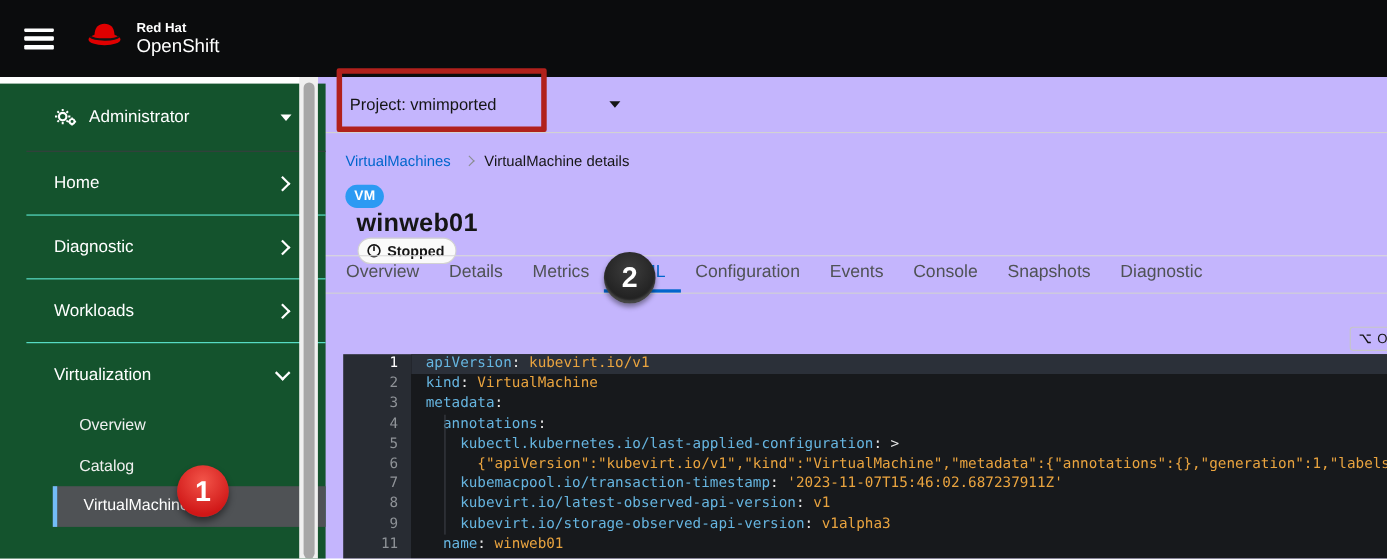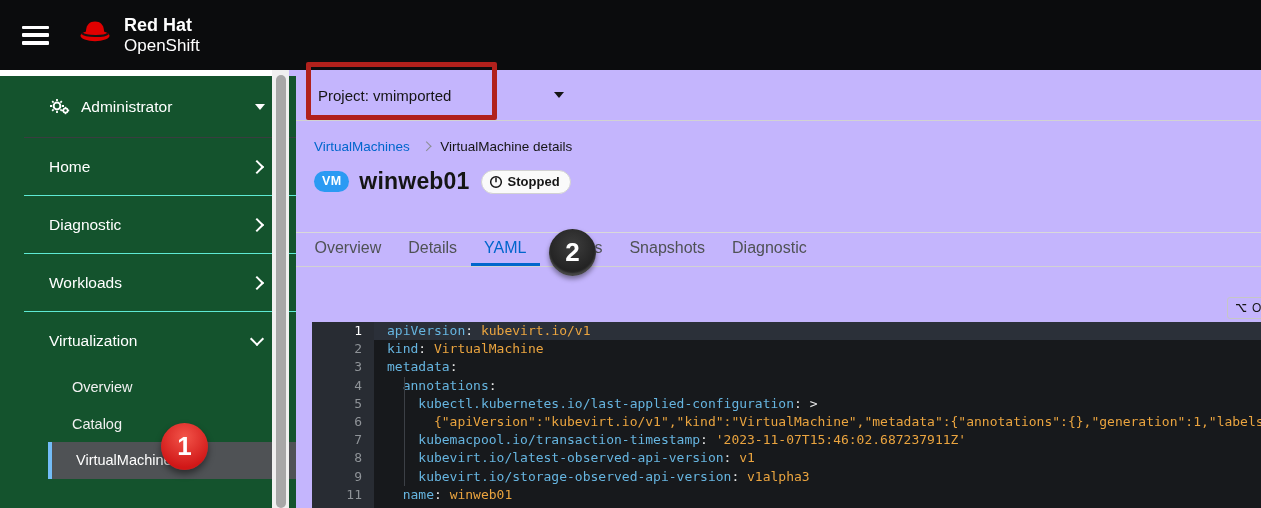--- a/index.html
+++ b/index.html
@@ -8,21 +8,21 @@
 
   
   .topbar{position:absolute;left:0;top:0;width:1261px;height:70px;background:#0b0c0d;
           display:flex;align-items:center;z-index:2;}
   .burger{width:27px;height:19px;margin-left:22px;display:flex;flex-direction:column;
           justify-content:space-between;cursor:pointer;}
   .burger div{height:3.2px;background:#fff;border-radius:1px;}
   .brand{display:flex;align-items:center;margin-left:26px;}
   .brand svg{display:block;}
   .brand-text{margin-left:9px;color:#fff;line-height:1.12;}
-  .brand-line1{font-size:18px;font-weight:bold;}
+  .brand-line1{font-size:12px;font-weight:bold;}
   .brand-line2{font-size:17px;font-weight:400;}
 
   
   .sidebar{position:absolute;left:0;top:76px;width:272px;height:438px;background:#14532d;z-index:1;padding-left:24px;}
   .side-row{display:flex;align-items:center;color:#fff;position:relative;}
   .persp{height:61px;border-bottom:1px solid #3a3d40;font-size:15.5px;}
   .persp .gearwrap{margin-left:25px;margin-right:11px;display:flex;}
   .navitem{height:57px;border-bottom:1px solid #5eead4;font-size:15.5px;padding-left:25px;}
   .navitem.noborder{border-bottom:none;}
   .spacer{flex:1;}
@@ -49,21 +49,21 @@
   .project{display:flex;align-items:center;margin-left:29px;font-size:15px;color:#151515;cursor:pointer;}
   .project .caret{width:0;height:0;border-left:5px solid transparent;border-right:5px solid transparent;
                   border-top:6px solid #151515;margin-left:103px;}
 
   .breadcrumb{position:absolute;left:25px;top:69px;display:flex;align-items:center;font-size:13.5px;}
   .crumb-link{color:#06c;cursor:pointer;}
   .crumb-sep{width:5.5px;height:5.5px;border-right:1.6px solid #8a8d90;border-bottom:1.6px solid #8a8d90;
              transform:rotate(-45deg);margin:0 11px 0 13px;}
   .crumb-cur{color:#151515;}
 
-  .titlerow{position:absolute;left:25px;top:98px;display:flex;align-items:center;}
+  .titlerow{position:absolute;left:25px;top:98px;display:flex;align-items:flex-start;flex-direction:column;}
   .vm-badge{background:#2b9af3;color:#fff;font-weight:bold;font-size:12.5px;
             border-radius:11px;padding:3px 8px 4px;letter-spacing:.3px;}
   .vm-name{font-size:23px;font-weight:bold;color:#151515;margin-left:10px;letter-spacing:.2px;}
   .status-pill{display:flex;align-items:center;margin-left:11px;border:1px solid #d2d2d2;
                background:#fafafa;border-radius:12px;padding:2px 10px 2px 7px;height:18px;}
   .status-pill svg{margin-right:5px;}
   .status-label{font-size:13px;font-weight:bold;color:#151515;}
 
   .tabs{position:absolute;left:0;top:162px;width:972px;height:35px;border-top:1px solid #d9d9d9;
         border-bottom:1px solid #d2d2d2;display:flex;align-items:stretch;padding-left:12px;box-sizing:border-box;}
@@ -215,22 +215,25 @@
           <circle cx="8" cy="8" r="6.1" fill="none" stroke="#151515" stroke-width="1.7"></circle>
           <line x1="8" y1="3.2" x2="8" y2="8.2" stroke="#151515" stroke-width="1.7"></line>
         </svg>
         <span class="status-label">Stopped</span>
       </span>
     </div>
 
     <div class="tabs">
       <div class="tab">Overview</div>
       <div class="tab">Details</div>
+      <div class="tab">Metrics</div>
       <div class="tab active">YAML</div>
+      <div class="tab">Configuration</div>
       <div class="tab">Events</div>
+      <div class="tab">Console</div>
       <div class="tab">Snapshots</div>
       <div class="tab">Diagnostic</div>
     </div>
 
     <div class="kbd-hint">
       <svg width="12" height="10" viewBox="0 0 13 11">
         <path d="M1 1.8h3.4l5 7.4h2.8M8 1.8h4.2" stroke="#151515" stroke-width="1.4" fill="none"></path>
       </svg>
       <span>Op</span>
     </div>

